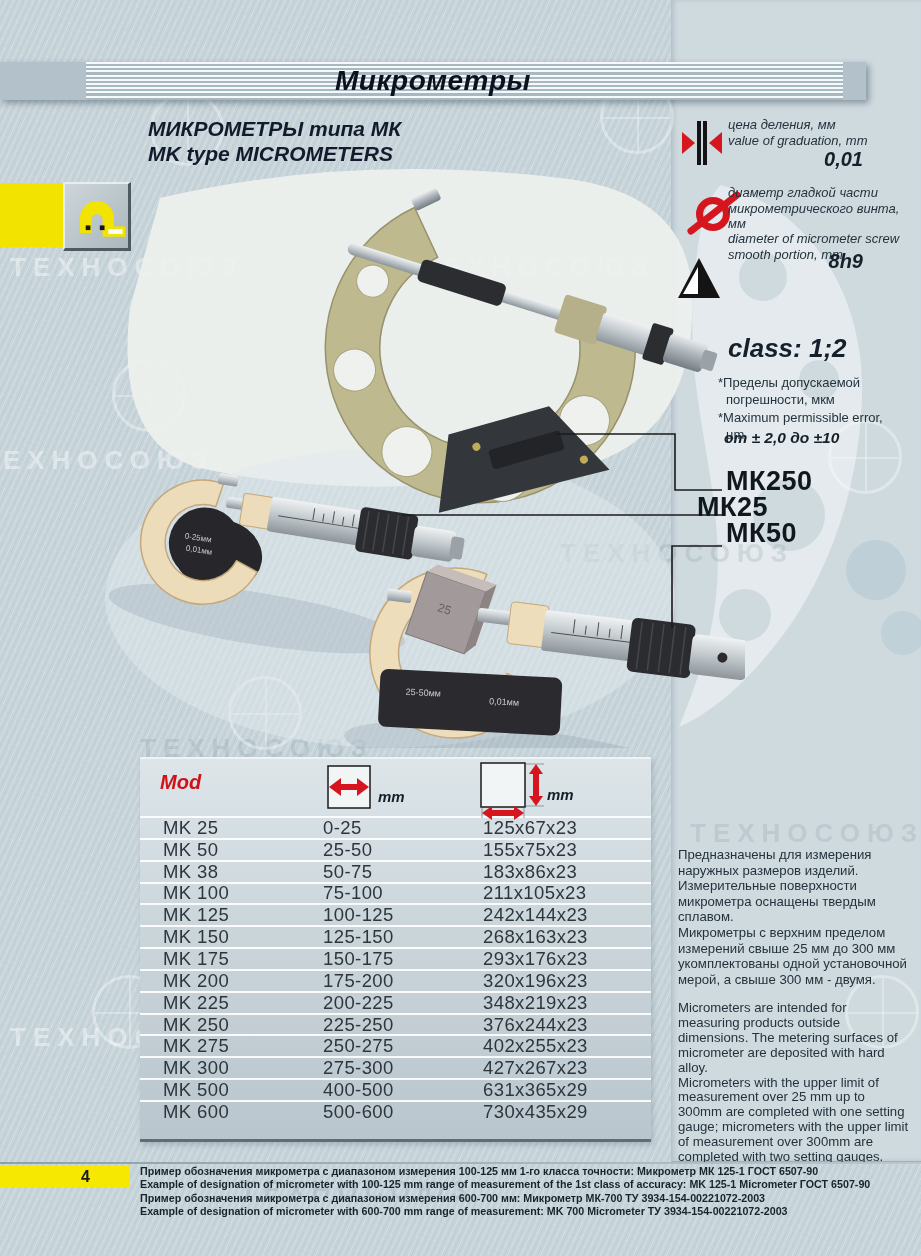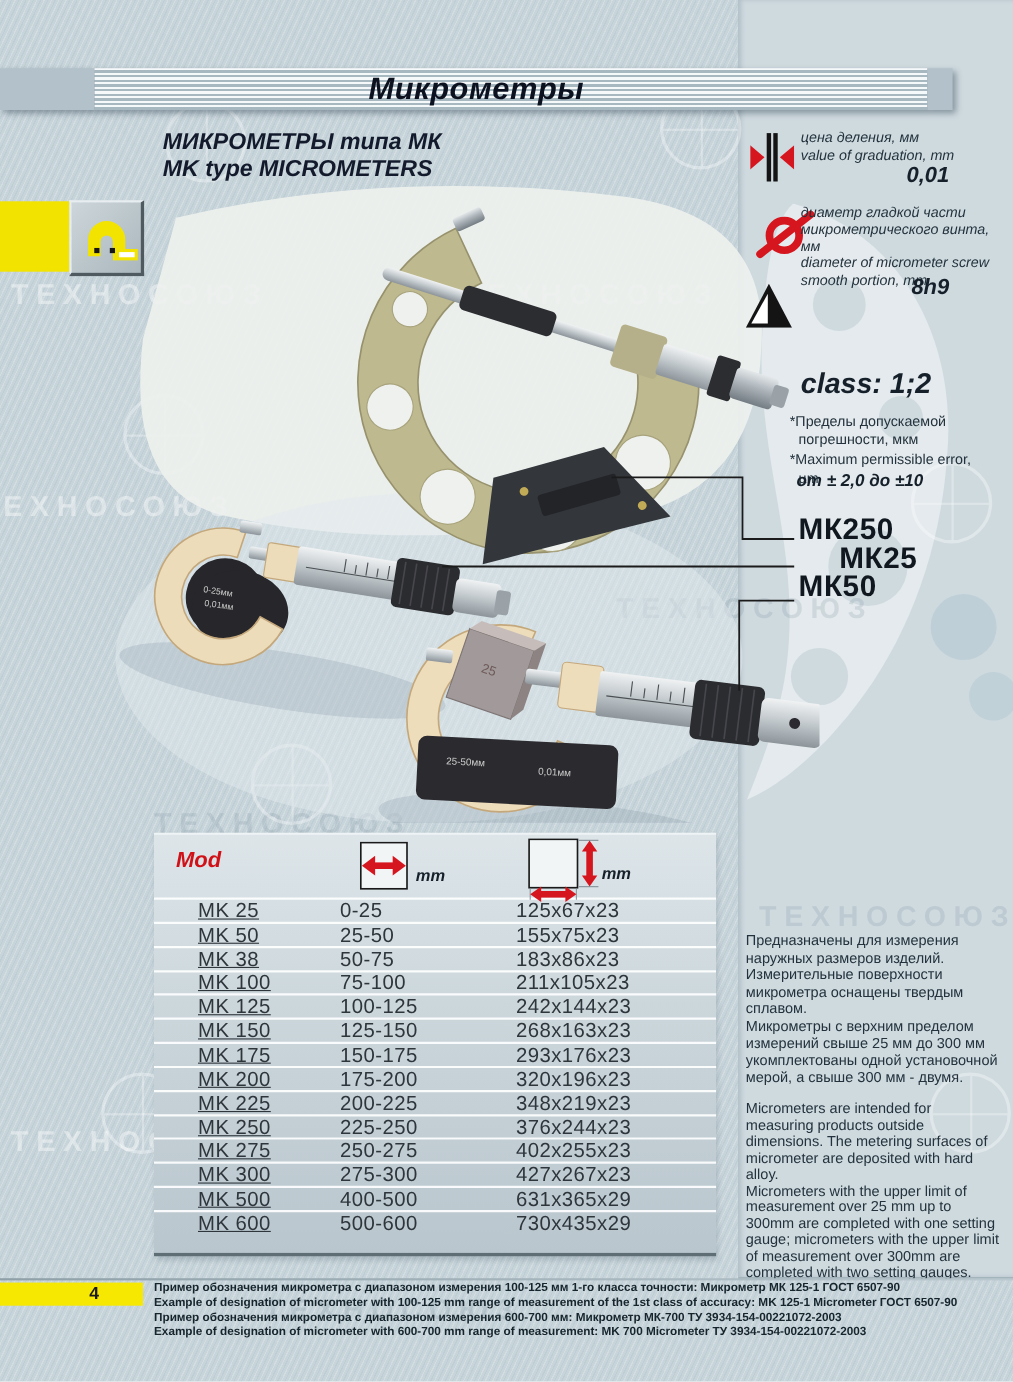--- a/index.html
+++ b/index.html
@@ -90,21 +90,21 @@
   }
   .thead { position:relative; height:57px; }
   .mod-label { position:absolute; left:20px; top:12px; font-size:20px; font-weight:bold; font-style:italic; color:#d01218; }
   .hicon1 { position:absolute; left:187px; top:6px; }
   .hicon2 { position:absolute; left:340px; top:3px; }
   .unit { position:absolute; font-size:15px; font-weight:bold; font-style:italic; color:#15202a; }
   .unit1 { left:238px; top:29px; }
   .unit2 { left:407px; top:27px; }
   .trow { display:flex; align-items:center; height:21.85px; border-top:2px solid rgba(255,255,255,0.9); }
   .tc { font-size:18.5px; color:#2e363c; letter-spacing:0.4px; }
-  .tc1 { width:169px; padding-left:40px;text-decoration:underline; }
+  .tc1 { width:183px; padding-left:23px; }
   .tc2 { width:160px; }
   .tc3 { flex:1; }
 
   
   .footer-rule { position:absolute; left:0; top:1162px; width:921px; height:2px; background:linear-gradient(90deg,#8fa0a8,#b9c7ce); z-index:5; }
   .page-tab {
     position:absolute; left:0; top:1166px; width:130px; height:21px; z-index:5;
     background:#f6e800; color:#1a1a1a; font-size:16px; font-weight:bold;
     text-align:right; padding-right:40px; line-height:21px;
   }
@@ -302,21 +302,21 @@
     <polygon points="21,0 42,40 0,40" fill="#141414"></polygon>
     <polygon points="20,9 20,36 5,36" fill="#ffffff"></polygon>
   </svg>
 
   <div class="abs class-text" style="left:728px; top:333px;">class: 1;2</div>
   <div class="abs note" style="left:718px; top:374px; width:162px;">*Пределы допускаемой погрешности, мкм</div>
   <div class="abs note" style="left:718px; top:409px; width:172px;">*Maximum permissible error, µm</div>
   <div class="abs range-note" style="left:724px; top:429px;">от ± 2,0 до ±10</div>
 
   <div class="abs model-label" style="left:726px; top:468px;">МК250</div>
-  <div class="abs model-label" style="left:763px; top:494px;text-align:center;">МК25</div>
+  <div class="abs model-label" style="left:697px; top:494px;text-align:center;">МК25</div>
   <div class="abs model-label" style="left:726px; top:520px;">МК50</div>
 
   <div class="spec-table">
     <div class="thead">
       <div class="mod-label">Mod</div>
       <svg class="hicon1" width="44" height="44" viewBox="0 0 44 44">
         <rect x="1" y="1" width="42" height="42" fill="#f2f5f6" stroke="#1a1a1a" stroke-width="1.5"></rect>
         <rect x="12" y="19" width="20" height="6" fill="#d6161f"></rect>
         <polygon points="14,13 2,22 14,31" fill="#d6161f"></polygon>
         <polygon points="30,13 42,22 30,31" fill="#d6161f"></polygon>

